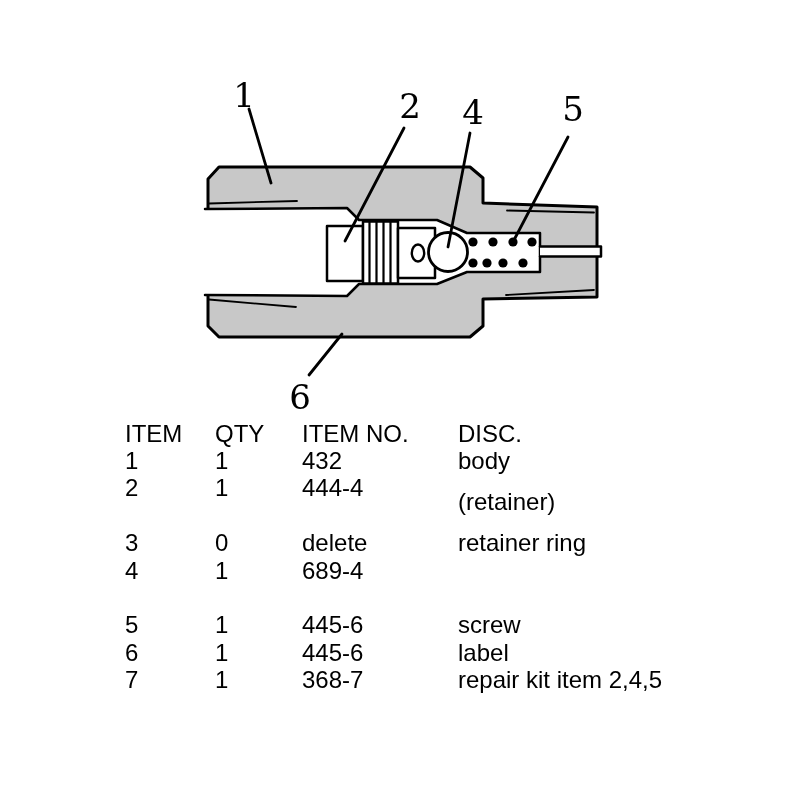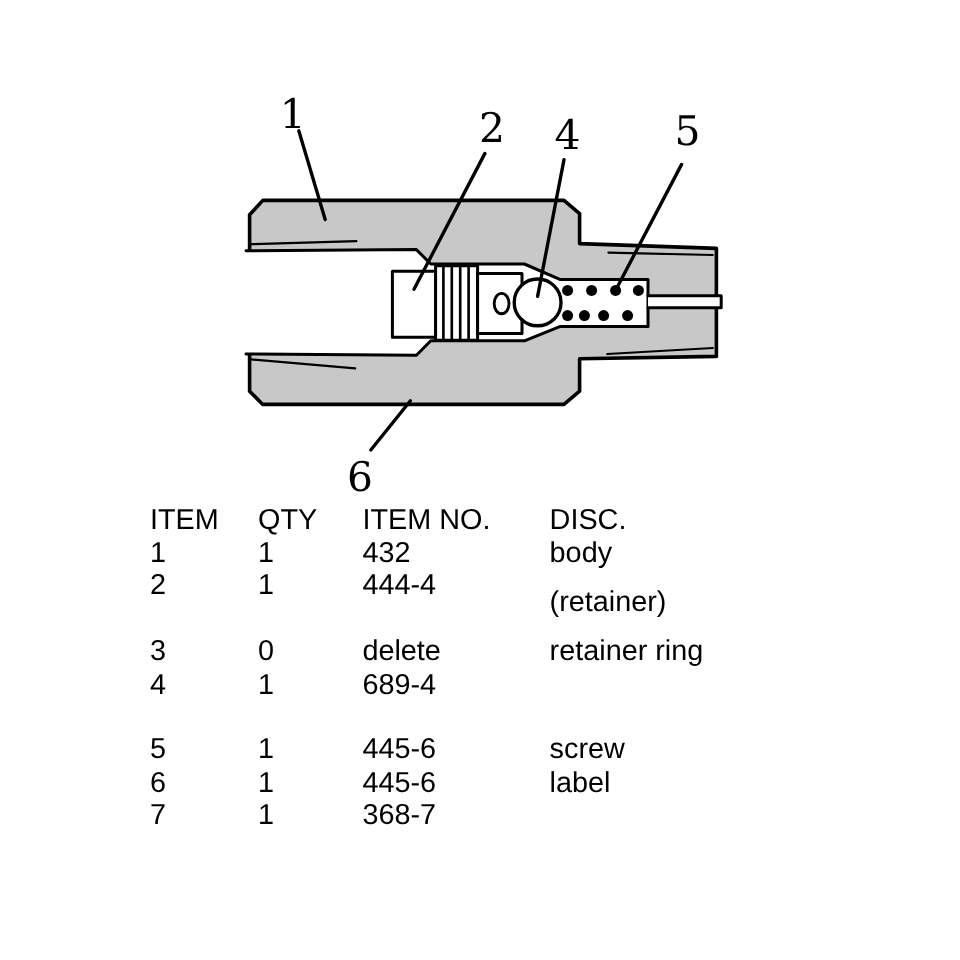--- a/index.html
+++ b/index.html
@@ -161,16 +161,17 @@
       <span class="c-item">6</span>
       <span class="c-qty">1</span>
       <span class="c-part">445-6</span>
       <span class="c-disc">label</span>
     </div>
 
     <div class="trow" style="top:246px;">
       <span class="c-item">7</span>
       <span class="c-qty">1</span>
       <span class="c-part">368-7</span>
+      <span class="c-disc">repair kit item 2,4,5</span>
     </div>
 
   </div>
 </div>
 
 </body></html>

